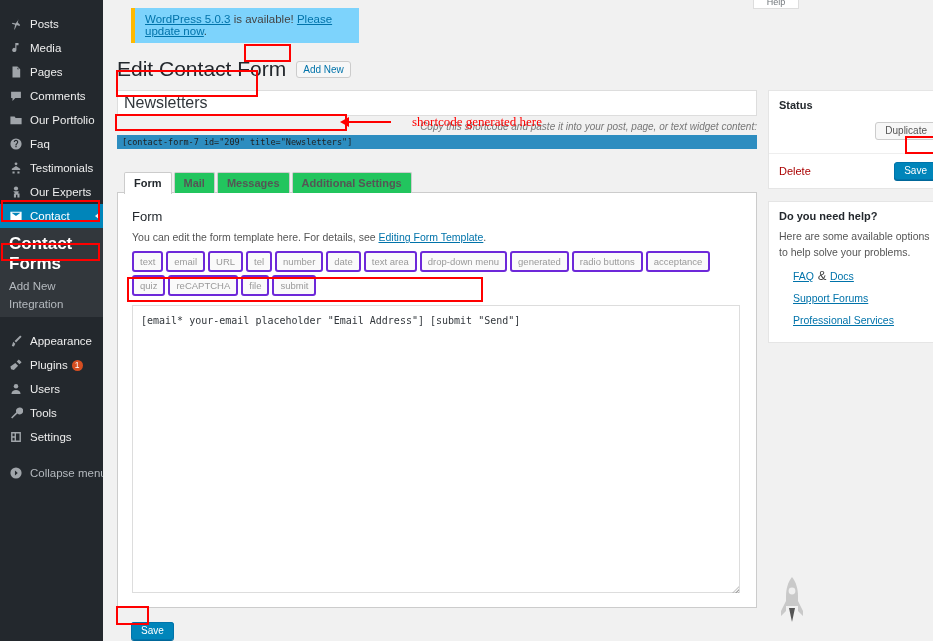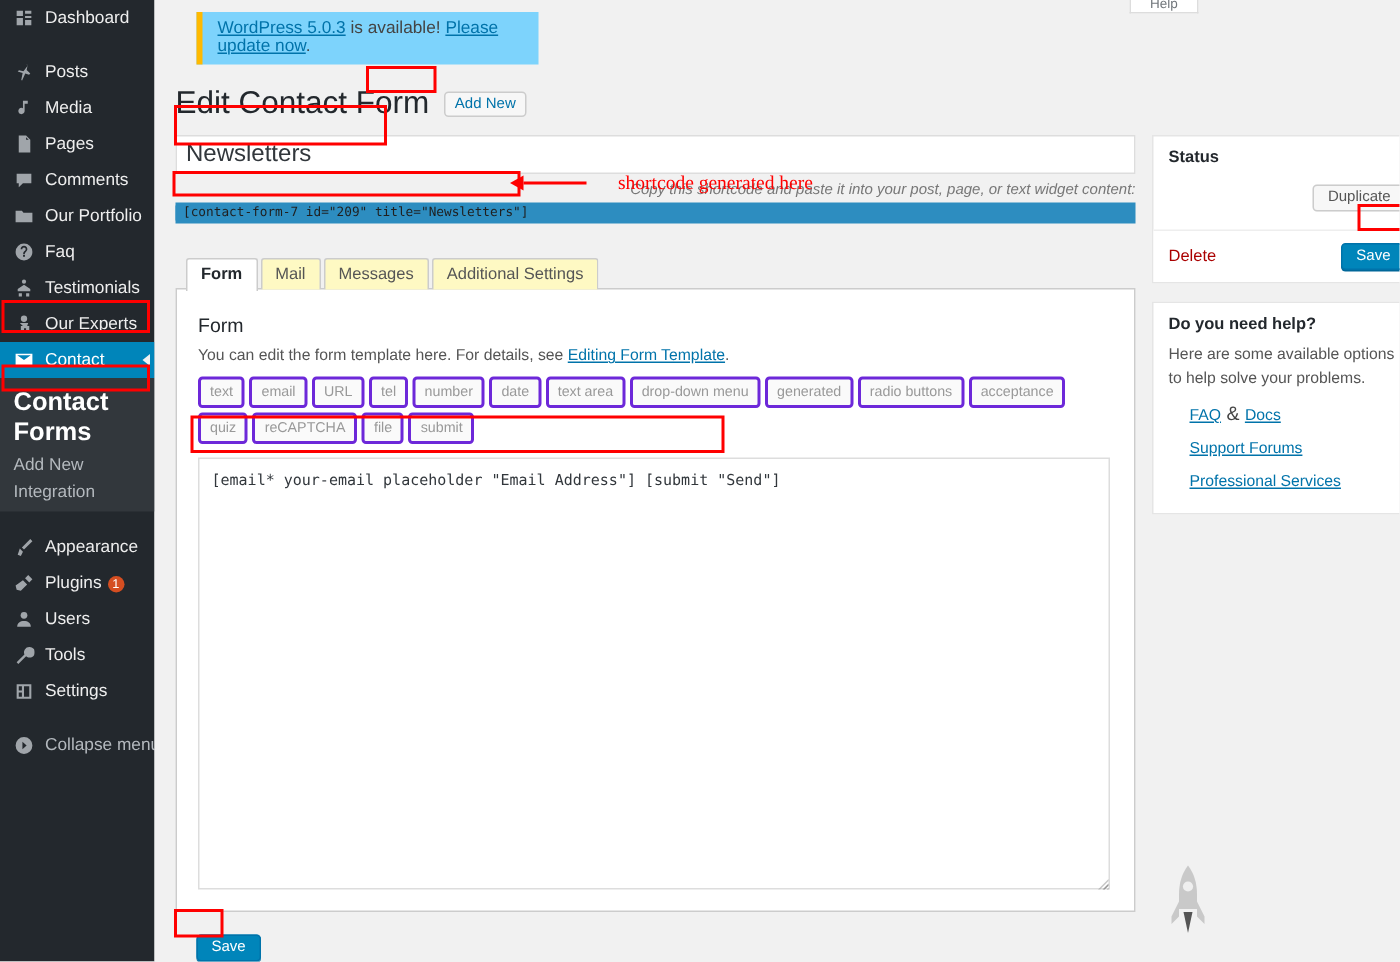--- a/index.html
+++ b/index.html
@@ -190,25 +190,26 @@
     align-items: flex-end;
     padding-left: 7px;
     position: relative;
     z-index: 3;
   }
   .tab {
     font-size: 11px;
     padding: 4px 9px 4px 9px;
     border: 1px solid #ccc;
     border-bottom: none;
-    background: #fef9c3;
+    background: #22c55e;
     color: #555;
     margin-right: 2px;
     cursor: pointer;
     border-radius: 2px 2px 0 0;
+    font-weight: bold;
   }
   .tab.active {
     background: #fff;
     color: #23282d;
     font-weight: bold;
     position: relative;
     top: 1px;
     padding-bottom: 5px;
   }
   .panel {
@@ -365,28 +366,20 @@
     right: 10px; bottom: 6px;
     width: 30px; height: 60px;
     opacity: 1;
   }
 </style>
 </head>
 <body>
 
 <div id="adminmenu">
 
-  <div class="menu-item">
-    <span class="mi-icon">
-      <svg viewBox="0 0 20 20" fill="currentColor">
-          <path d="M3 3h6v5H3V3zm8 0h6v3h-6V3zM3 10h6v7H3v-7zm8 2h6v5h-6v-5zm0-4h6v2h-6V8z"></path>
-        </svg>
-    </span>
-    <span>Dashboard</span>
-  </div>
 
   <div class="menu-gap"></div>
 
   <div class="menu-item">
     <span class="mi-icon">
       <svg viewBox="0 0 20 20" fill="currentColor">
           <path d="M12 2l1.5 1.5-1 4.5 3.5 3.5-1.2 1.2-3.6-1.2-3 6.5-.8-.3 1.3-6.8L4 9.5 5.2 8.3l4.3.9 4-5.2L12 2z"></path>
         </svg>
     </span>
     <span>Posts</span>

